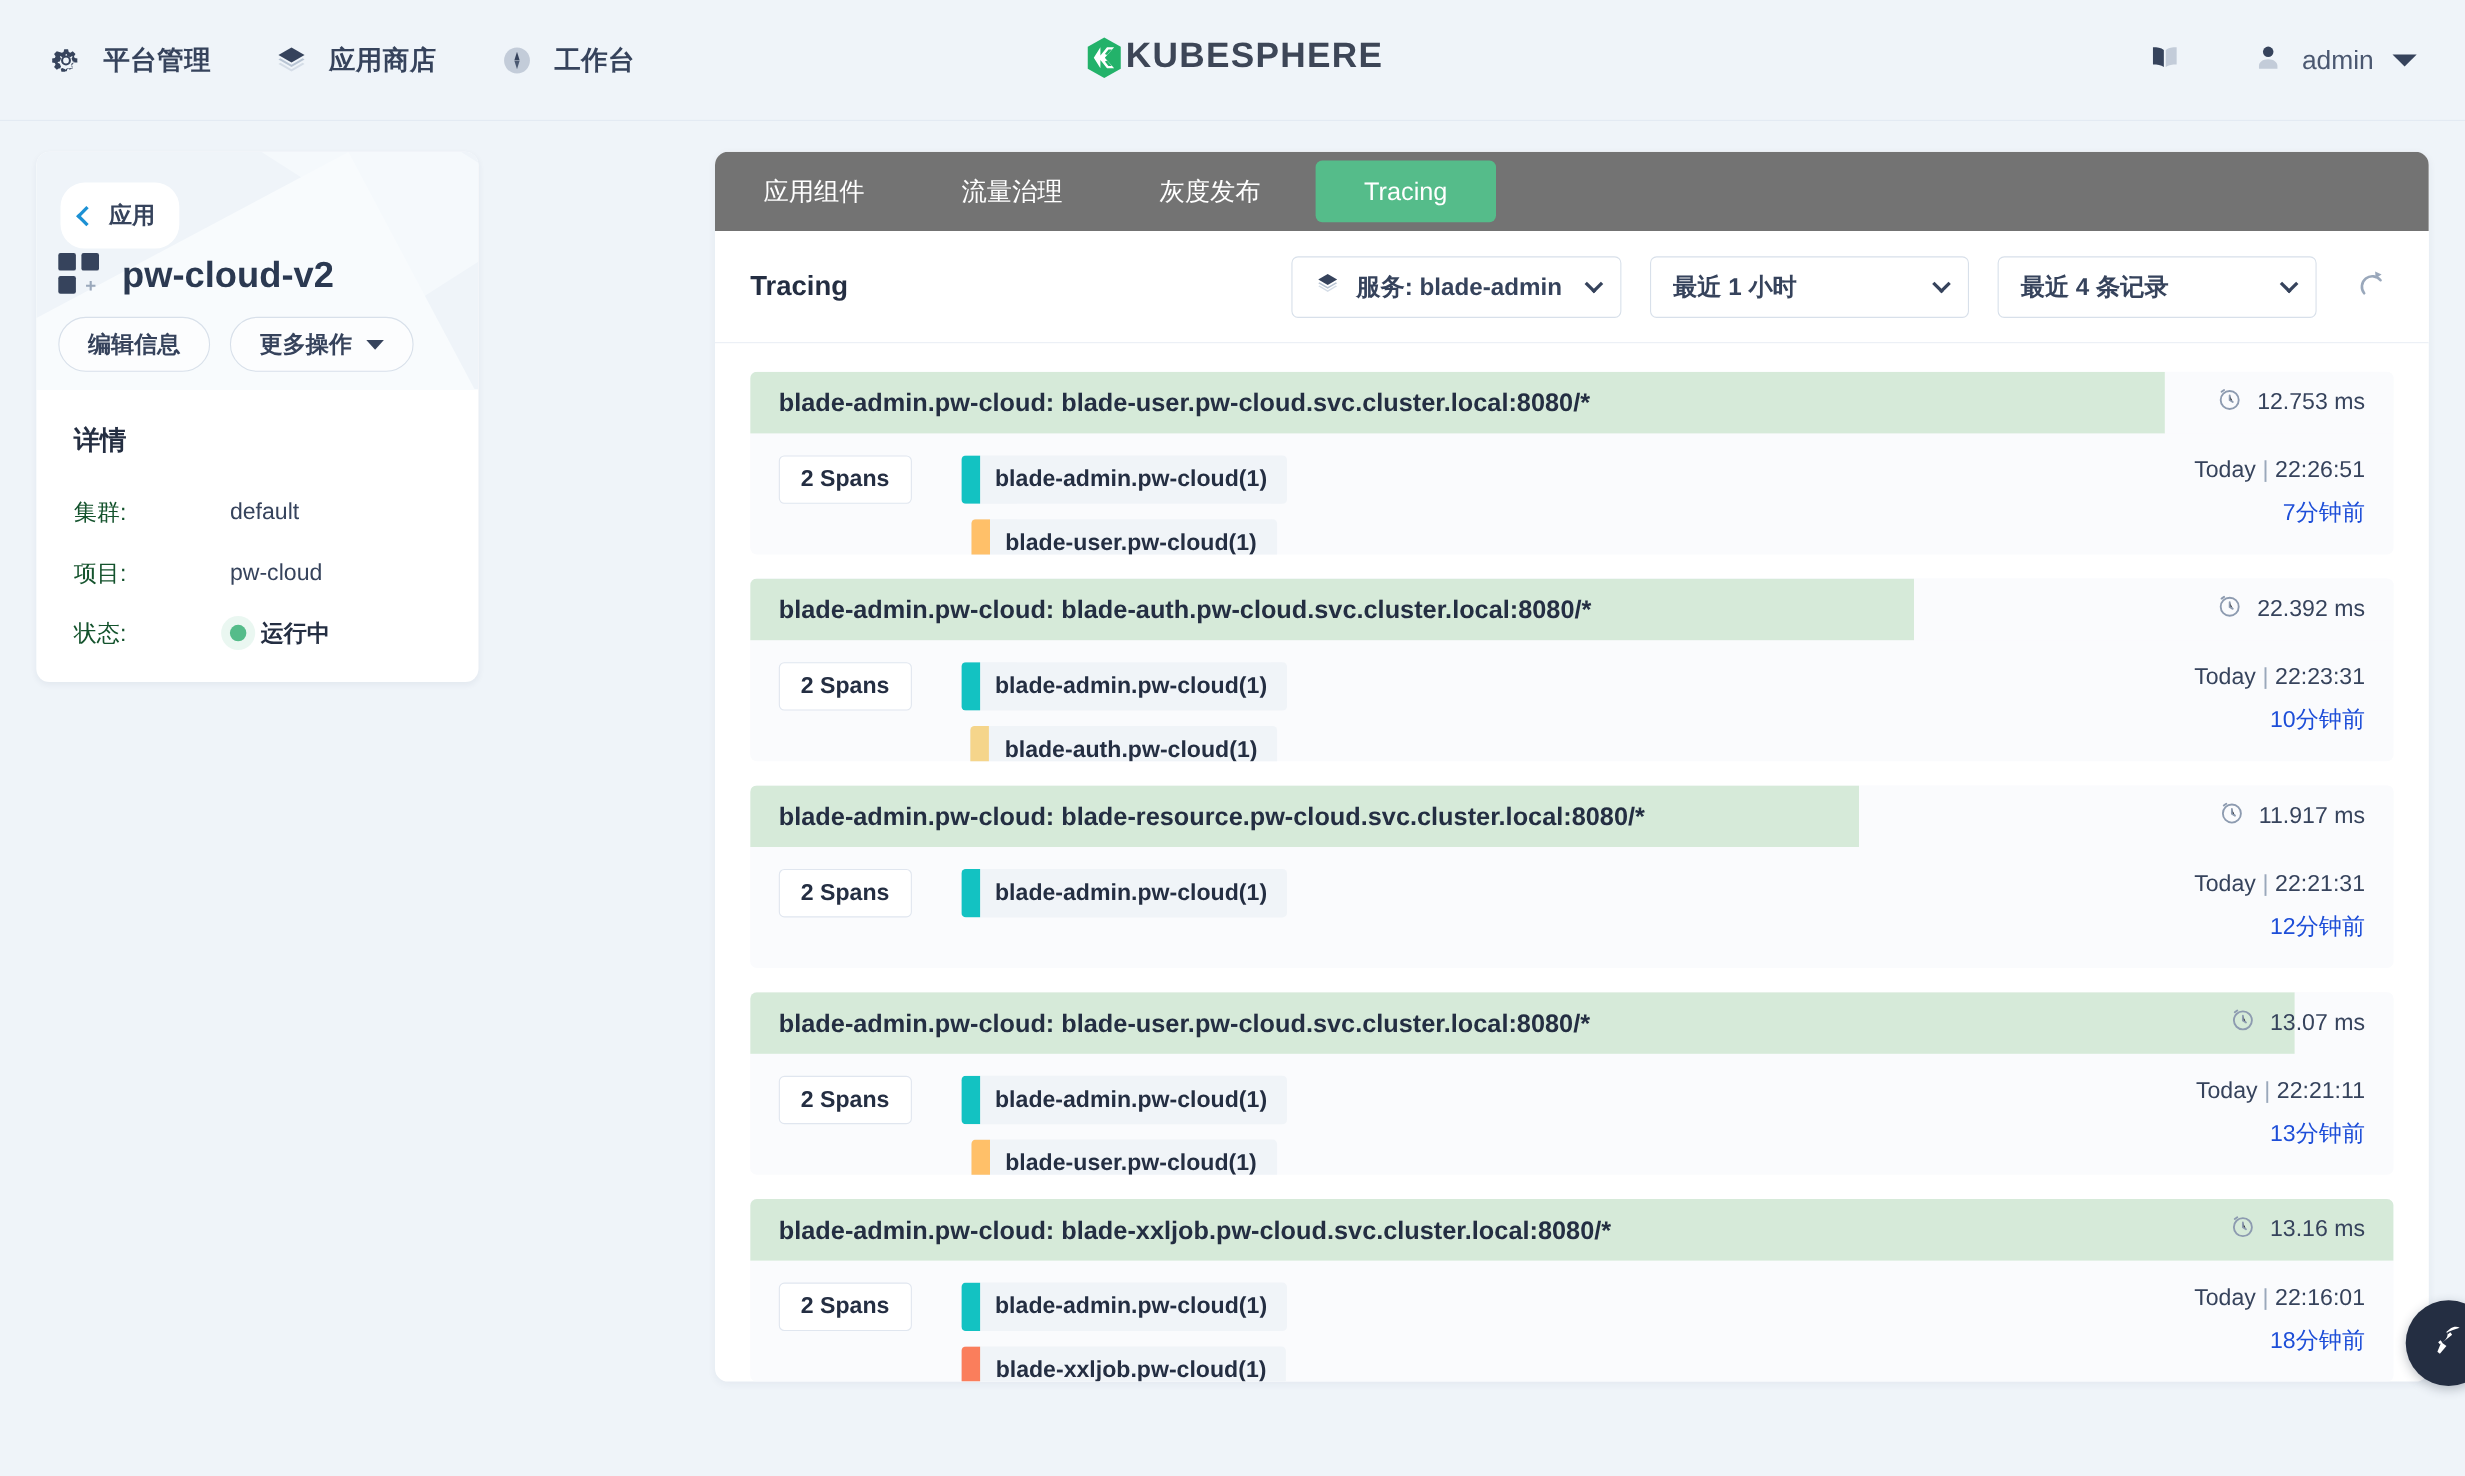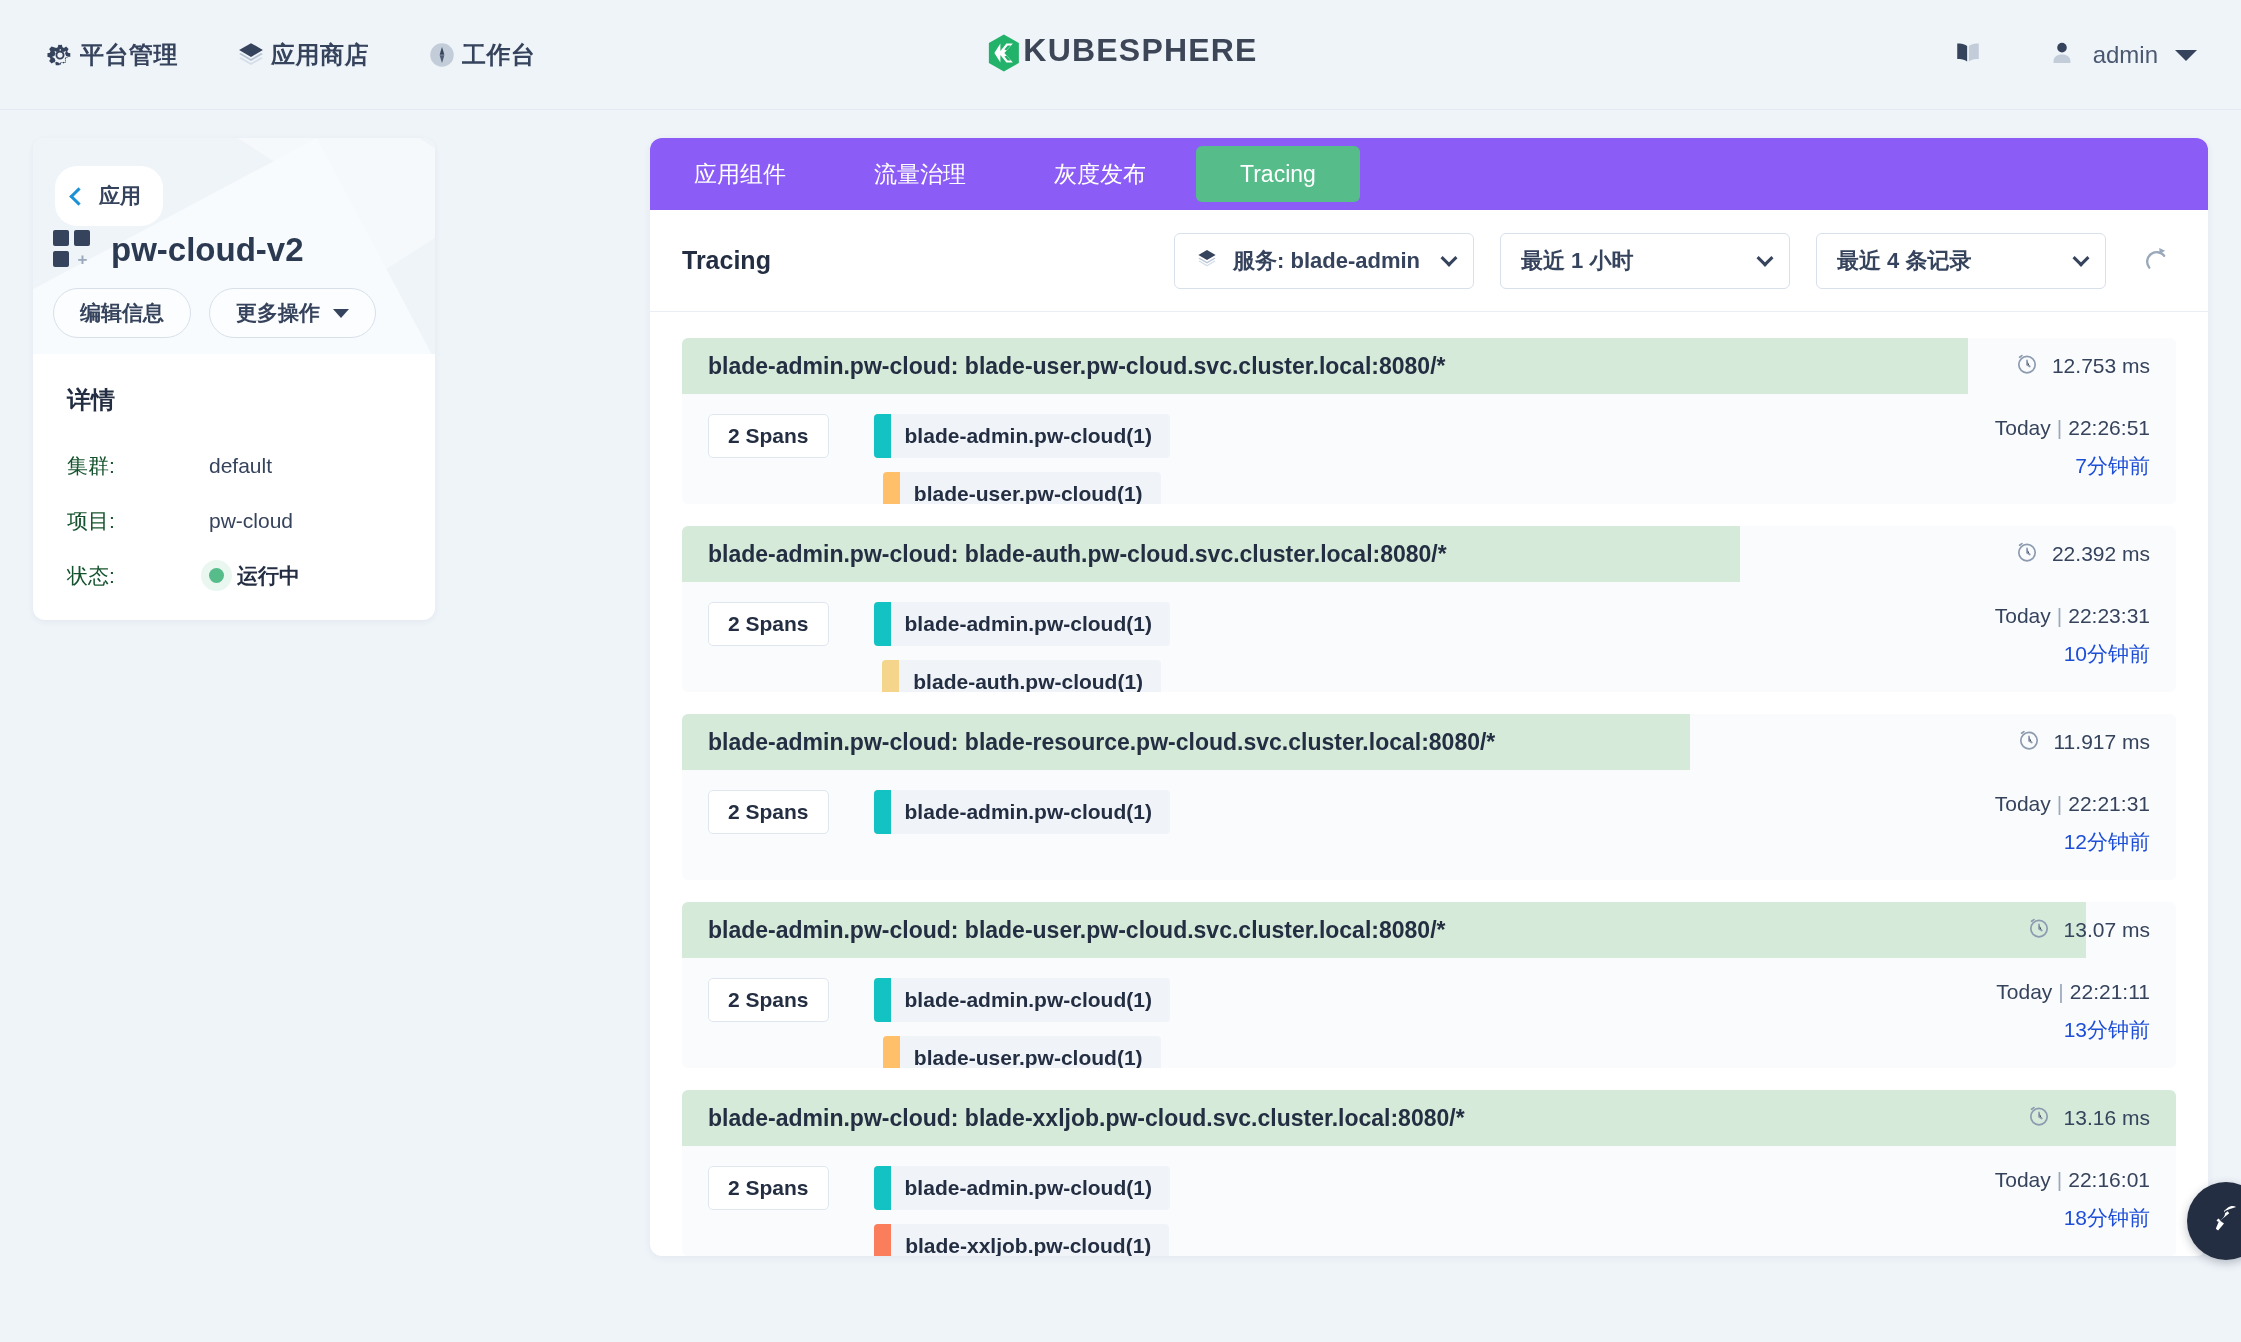--- a/index.html
+++ b/index.html
@@ -12,21 +12,21 @@
 
   
   .topnav {
     position: absolute; top: 0; left: 0;
     width: 2241px; height: 110px;
     background: #eff4f9;
     display: flex; align-items: center;
   }
   .topnav-left { display: flex; align-items: center; margin-left: 45px; gap: 0px; }
   .nav-item {
-    display: flex; align-items: center; gap: 5px;
+    display: flex; align-items: center; gap: 19px;
     margin-right: 58px; cursor: pointer;
   }
   .nav-item-label {
     font-size: 24px; font-weight: bold; color: #36435c; letter-spacing: .5px;
   }
   .nav-icon { width: 30px; height: 30px; display:block; }
 
   .logo-wrap {
     position: absolute; left: 50%; top: 50%;
     transform: translate(-50%, -50%);
@@ -143,21 +143,21 @@
 
   
   .main {
     position: absolute; left: 650px; top: 138px;
     width: 1558px; height: 1118px;
     background: #fff; border-radius: 12px;
     box-shadow: 0 2px 8px rgba(38,56,86,.06);
     overflow: hidden;
   }
   .tabbar {
-    height: 72px; background: #8b5cf6;
+    height: 72px; background: #737373;
     display: flex; align-items: stretch; padding: 0 0 0 0;
   }
   .tab {
     display: flex; align-items: center; justify-content: center;
     padding: 0 44px; margin: 8px 0; border-radius: 6px;
     font-size: 23px; color: #ffffff; cursor: pointer;
   }
   .tab.active { background: #55bc8a; font-weight: normal; margin: 8px 6px; }
 
   .toolbar {

